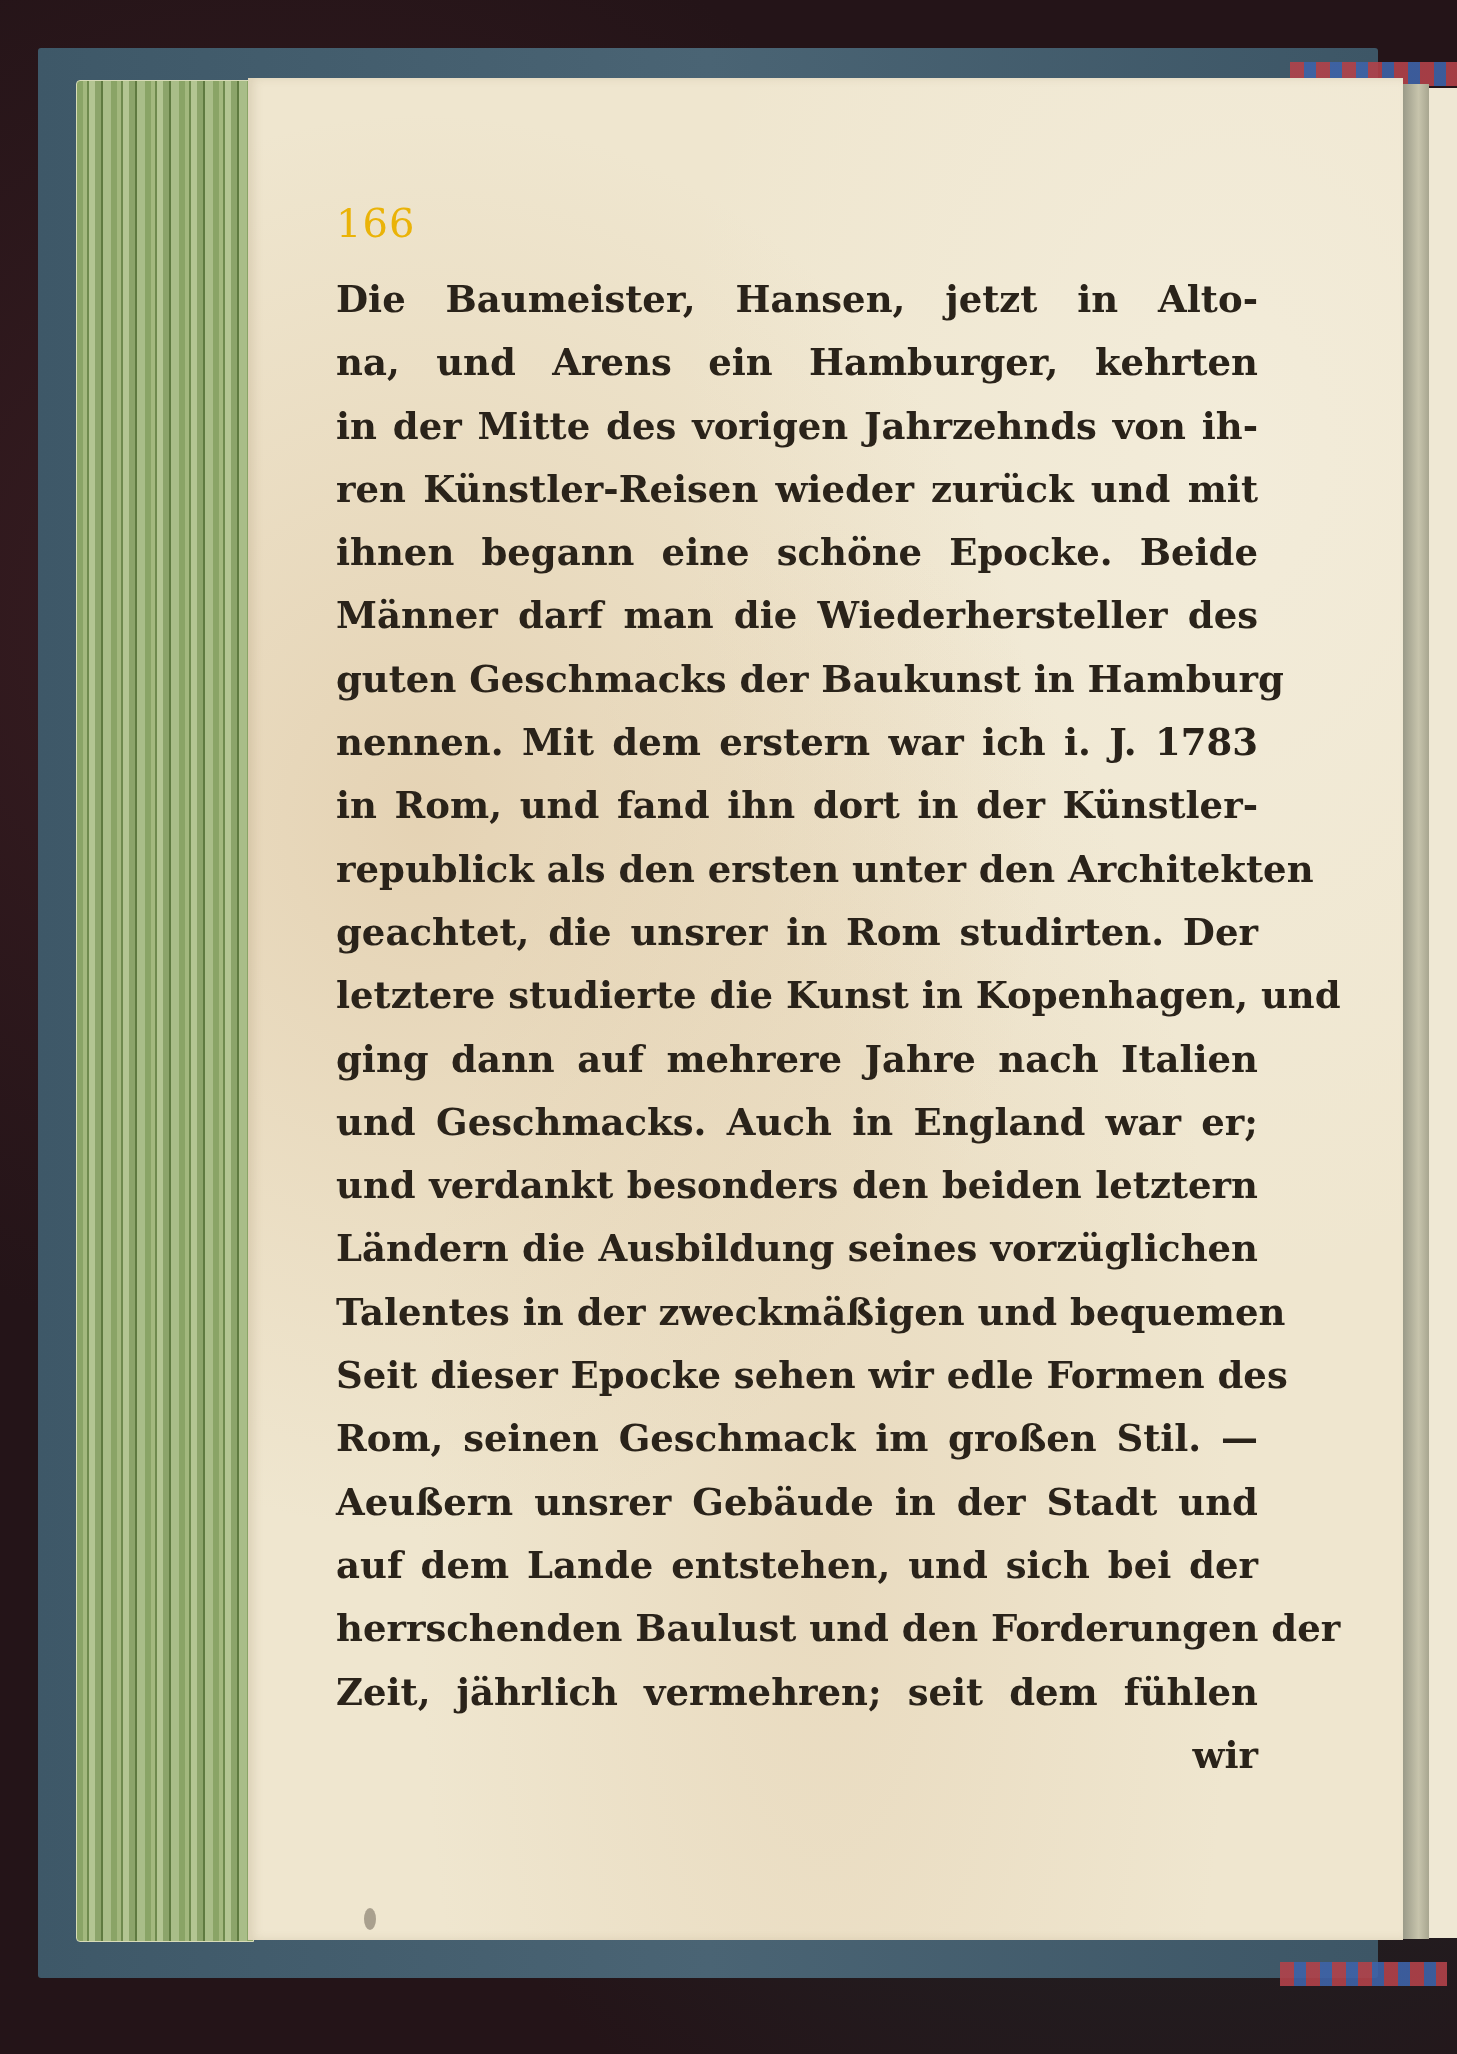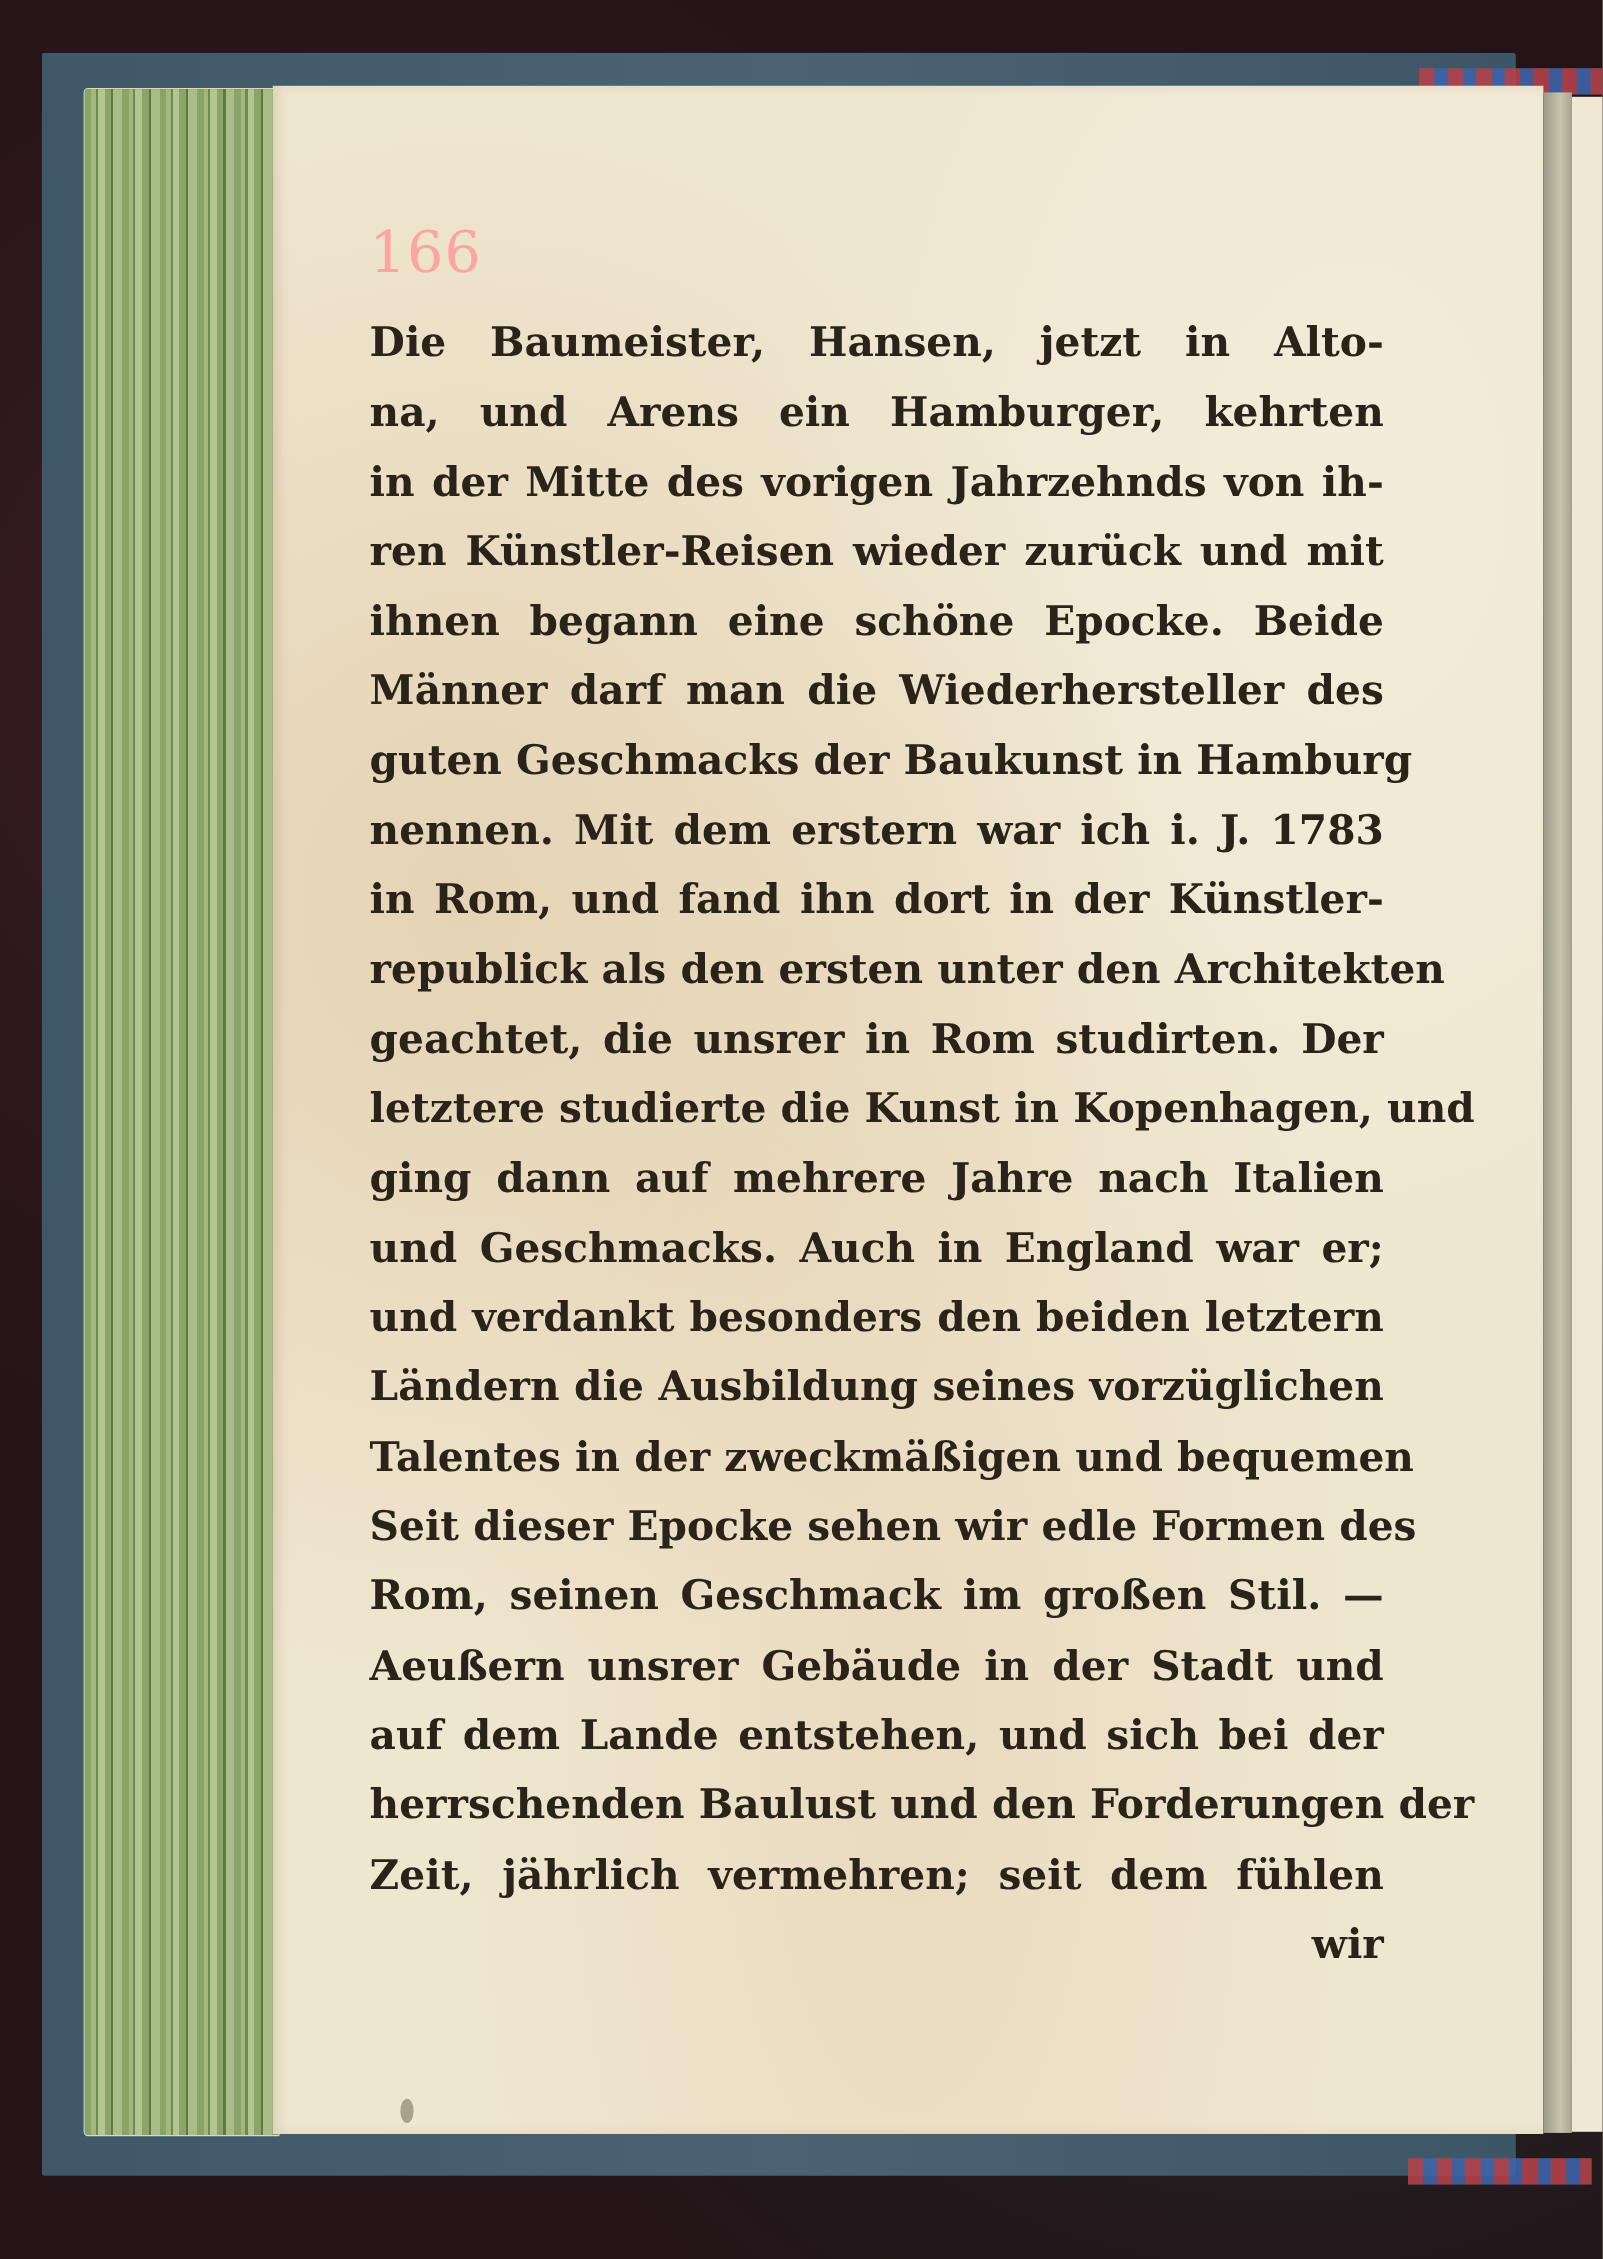--- a/index.html
+++ b/index.html
@@ -42,25 +42,25 @@
   .gutter {
     position: absolute; left: 1403px; top: 84px; width: 26px; height: 1855px;
     background: linear-gradient(90deg, #9a9a88, #c7c4ac 60%, #a8a690);
   }
   .next-page {
     position: absolute; left: 1429px; top: 88px; width: 28px; height: 1850px;
     background: #efe8d4;
   }
   .page-number {
     position: absolute; left: 336px; top: 200px;
-    font-family: "DejaVu Serif", serif; font-size: 52px; color: #fca5a5;
+    font-family: "DejaVu Serif", serif; font-size: 40px; color: #eab308;
     letter-spacing: 1px;
   }
   .text-block {
-    position: absolute; left: 336px; top: 280px; width: 922px;
+    position: absolute; left: 336px; top: 268px; width: 922px;
     font-family: "DejaVu Serif", serif; font-size: 37px; color: #2a231a;
     font-weight: bold;
   }
   .line {
     height: 63.3px; line-height: 63.3px; white-space: nowrap;
     text-align: justify; text-align-last: justify;
   }
   .line.last { text-align: left; text-align-last: right; }
   .stain {
     position: absolute; left: 364px; top: 1908px; width: 12px; height: 22px;

